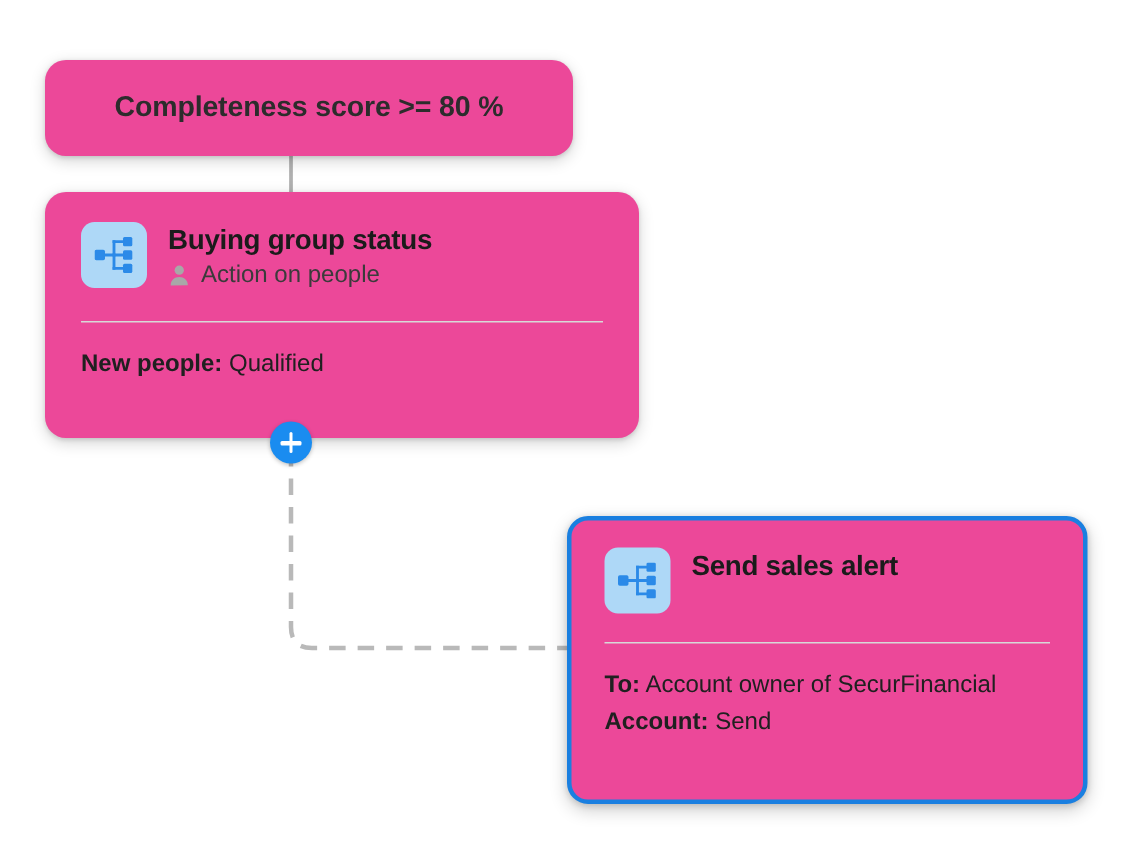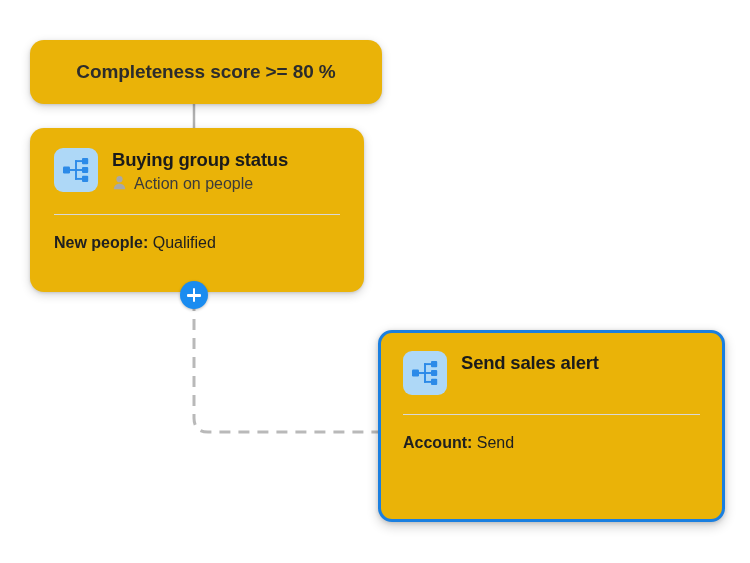--- a/index.html
+++ b/index.html
@@ -27,21 +27,21 @@
   #connector-layer {
     position: absolute;
     left: 0; top: 0;
     width: 750px; height: 563px;
     pointer-events: none;
   }
 
   
   .card {
     position: absolute;
-    background: #eab308;
+    background: #ec4899;
     border-radius: 14px;
     box-shadow: 0 3px 10px rgba(0,0,0,0.17), 0 1px 3px rgba(0,0,0,0.12);
     box-sizing: border-box;
   }
   .card.selected {
     border: 3px solid #1a7fe0;
     box-shadow: 0 4px 12px rgba(0,0,0,0.20), 0 1px 4px rgba(0,0,0,0.14);
   }
 
   
@@ -59,26 +59,26 @@
     font-weight: bold;
     color: #2c2c2c;
     letter-spacing: -0.1px;
     white-space: nowrap;
   }
 
   
   #card-buying-group {
     left: 30px;
     top: 128px;
-    width: 334px;
+    width: 396px;
     height: 164px;
   }
   #card-sales-alert {
     left: 378px;
-    top: 330px;
+    top: 344px;
     width: 347px;
     height: 192px;
   }
 
   .card-inner {
     padding: 20px 24px 0 24px;
     box-sizing: border-box;
     height: 100%;
   }
   #card-sales-alert .card-inner {
@@ -109,21 +109,21 @@
     font-size: 18.5px;
     font-weight: bold;
     color: #1b1b1b;
     line-height: 1.18;
     letter-spacing: -0.2px;
     white-space: nowrap;
   }
 
   .card-subtitle-row {
     display: flex;
-    align-items: flex-start;
+    align-items: center;
     gap: 7px;
     margin-top: 4px;
   }
   .person-icon {
     width: 15px;
     height: 15px;
     flex: 0 0 auto;
     display: block;
   }
   .card-subtitle {
@@ -280,20 +280,24 @@
 
         <div class="head-text">
           <div class="card-title">Send sales alert</div>
         </div>
       </div>
 
       <div class="divider"></div>
 
       <div class="detail-list">
         <div class="detail-row">
+          <span class="k">To:</span>
+          <span class="v">Account owner of SecurFinancial</span>
+        </div>
+        <div class="detail-row">
           <span class="k">Account:</span>
           <span class="v">Send</span>
         </div>
       </div>
 
     </div>
   </div>
 
 </div>
 

